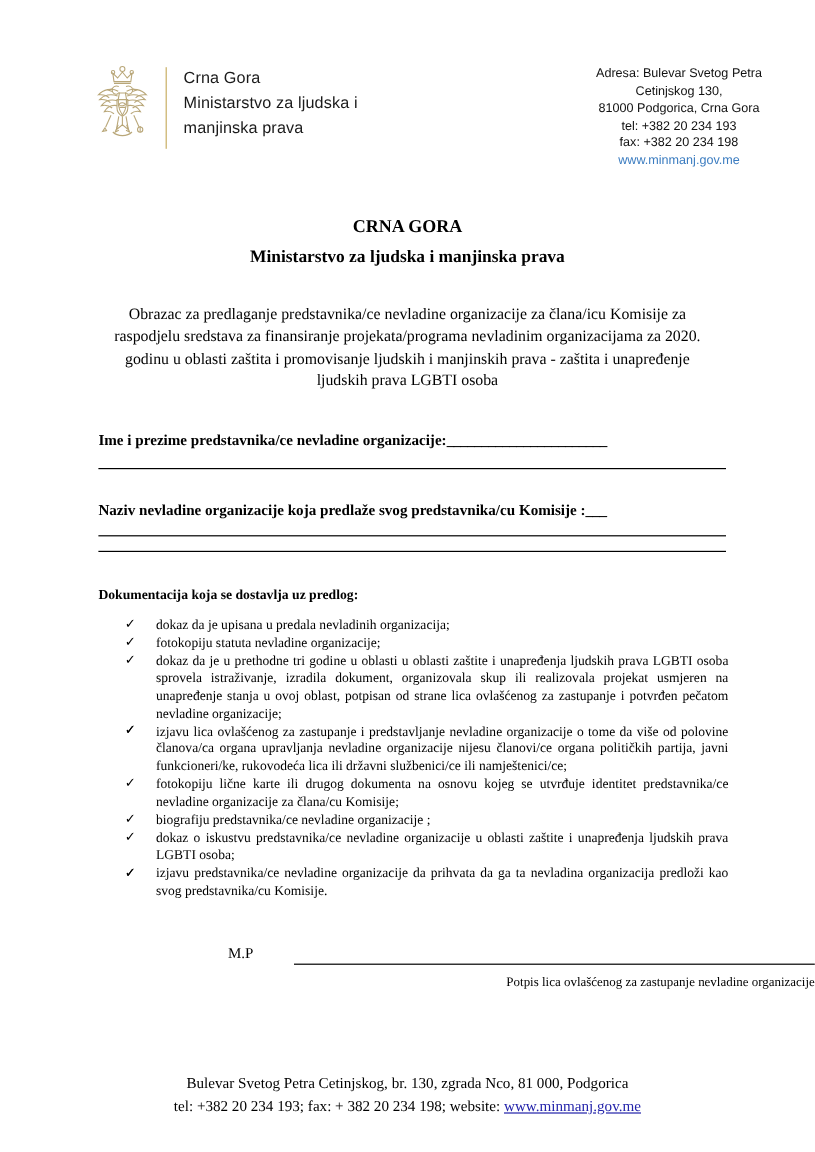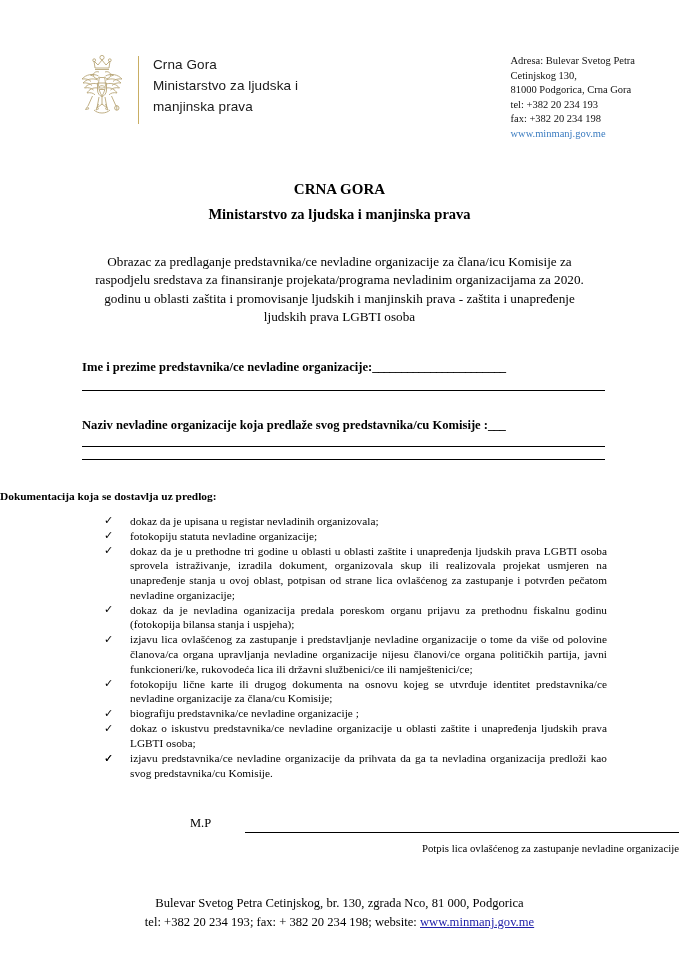--- a/index.html
+++ b/index.html
@@ -47,22 +47,22 @@
   }
   .brand-lines {
     font-family: "Liberation Sans", sans-serif;
     font-size: 13.5px;
     line-height: 21px;
     color: #1a1a1a;
     padding-top: 2px;
     letter-spacing: 0.1px;
   }
   .addr {
-    text-align: left;
-    font-family: Liberation Serif, serif;
+    text-align: center;
+    font-family: Liberation Sans, sans-serif;
     font-size: 10.5px;
     line-height: 14.6px;
     color: #111111;
     padding-top: 2px;
     margin-left: 16px;
   }
   .addr .weblink {
     color: #3b7cc0;
   }
 
@@ -114,20 +114,21 @@
   }
   .rule.tight {
     margin-top: 12px;
   }
 
   
   .docs-heading {
     font-weight: bold;
     font-size: 11.4px;
     margin: 30px 0 0 0;
+    padding-left: 82px;
   }
   ul.doc-list {
     list-style: none;
     margin: 12px 0 0 0;
     padding: 0 72px 0 104px;
   }
   ul.doc-list li {
     position: relative;
     font-size: 11.3px;
     line-height: 14.6px;
@@ -274,24 +275,24 @@
     <div class="field-block-2">
       <div class="field-label"><span>Naziv nevladine organizacije koja predlaže svog predstavnika/cu Komisije :</span><span class="fill">___</span></div>
       <div class="rule tight"></div>
       <div class="rule tight"></div>
     </div>
   </div>
 
   <div class="docs-heading">Dokumentacija koja se dostavlja uz predlog:</div>
 
   <ul class="doc-list">
-    <li><span class="tick">✓</span><span>dokaz da je upisana u registar nevladinih organizovala;</span></li>
+    <li><span class="tick">✓</span><span>dokaz da je upisana u predala nevladinih organizacija;</span></li>
     <li><span class="tick">✓</span><span>fotokopiju statuta nevladine organizacije;</span></li>
     <li><span class="tick">✓</span><span>dokaz da je u prethodne tri godine u oblasti u oblasti zaštite i unapređenja ljudskih prava LGBTI osoba sprovela istraživanje, izradila dokument, organizovala skup ili realizovala projekat usmjeren na unapređenje stanja u ovoj oblast, potpisan od strane lica ovlašćenog za zastupanje i potvrđen pečatom nevladine organizacije;</span></li>
-    <li><span class="tick">✓</span><span>dokaz da je nevladina oganizacija predala poreskom organu prijavu za prethodnu fiskalnu godinu (fotokopija bilansa stanja i uspjeha);</span></li>
+    <li><span class="tick">✓</span></li>
     <li><span class="tick">✓</span><span>izjavu lica ovlašćenog za zastupanje i predstavljanje nevladine organizacije o tome da više od polovine članova/ca organa upravljanja nevladine organizacije nijesu članovi/ce organa političkih partija, javni funkcioneri/ke, rukovodeća lica ili državni službenici/ce ili namještenici/ce;</span></li>
     <li><span class="tick">✓</span><span>fotokopiju lične karte ili drugog dokumenta na osnovu kojeg se utvrđuje identitet predstavnika/ce nevladine organizacije  za člana/cu Komisije;</span></li>
     <li><span class="tick">✓</span><span>biografiju predstavnika/ce nevladine organizacije ;</span></li>
     <li><span class="tick">✓</span><span>dokaz o iskustvu predstavnika/ce nevladine organizacije u oblasti zaštite i unapređenja ljudskih prava LGBTI osoba;</span></li>
     <li><span class="tick">✓</span></li>
     <li><span class="tick">✓</span><span>izjavu predstavnika/ce nevladine organizacije  da prihvata  da ga ta  nevladina organizacija predloži  kao svog predstavnika/cu  Komisije.</span></li>
   </ul>
 
   <div class="signature">
     <div class="mp">M.P</div>

